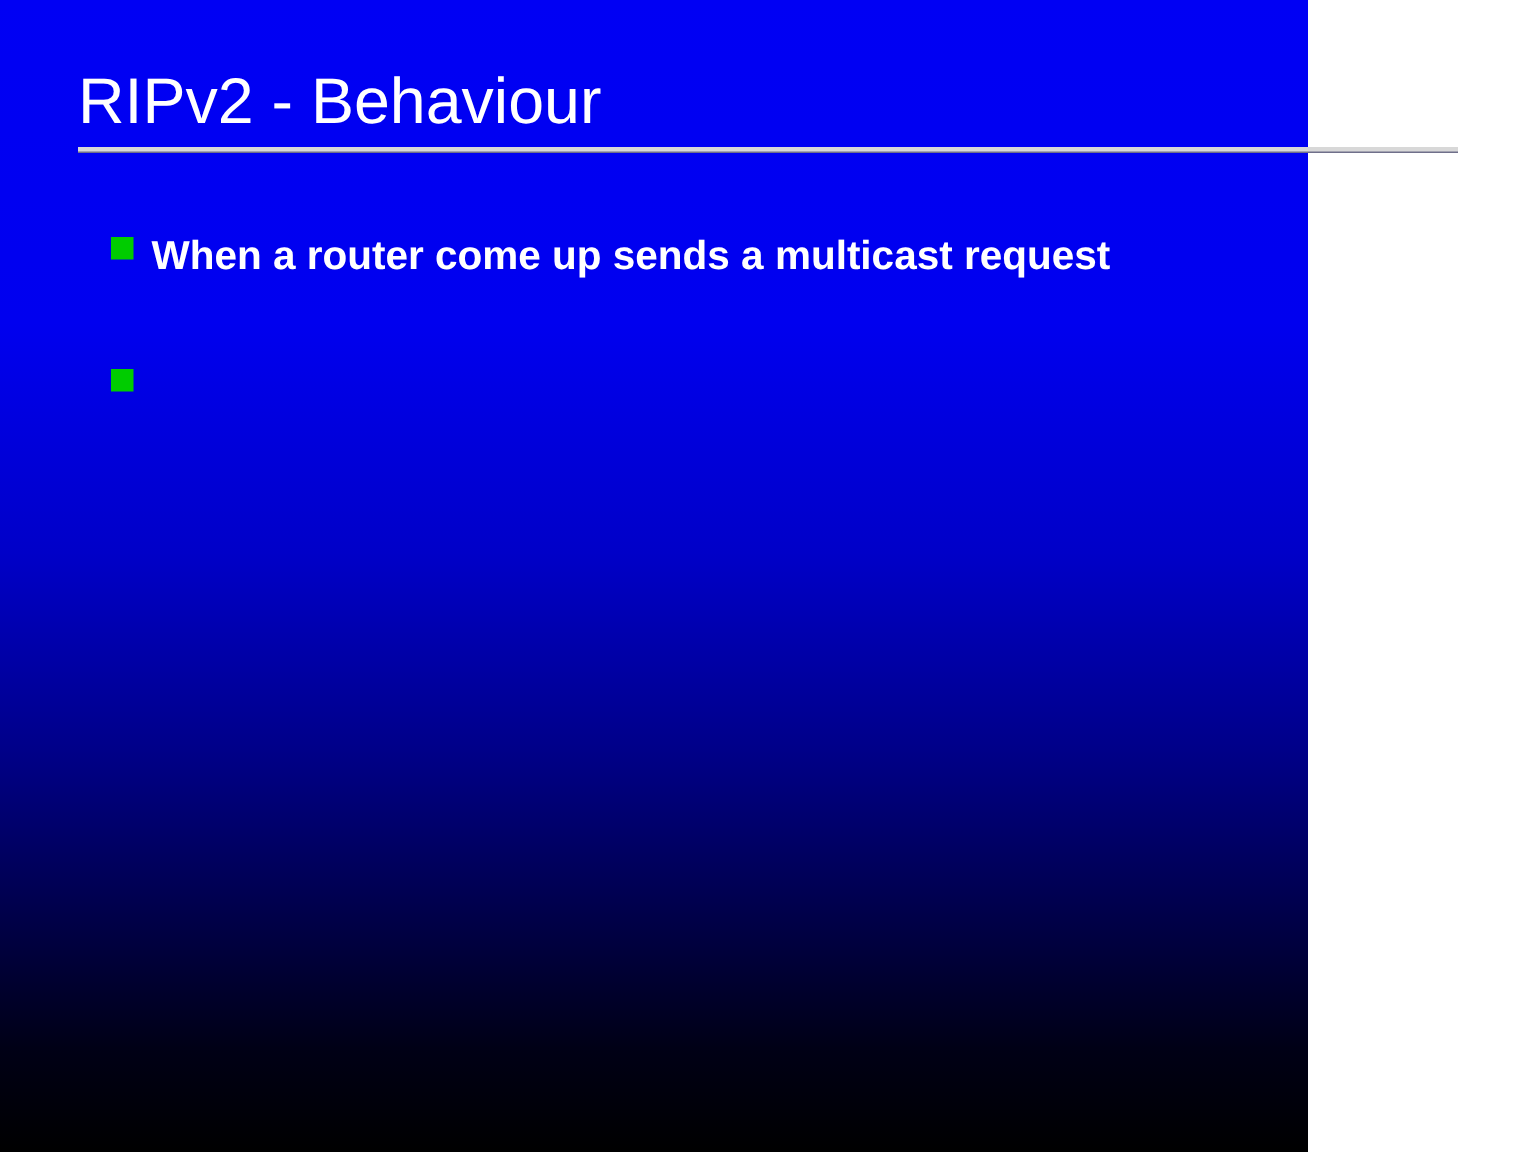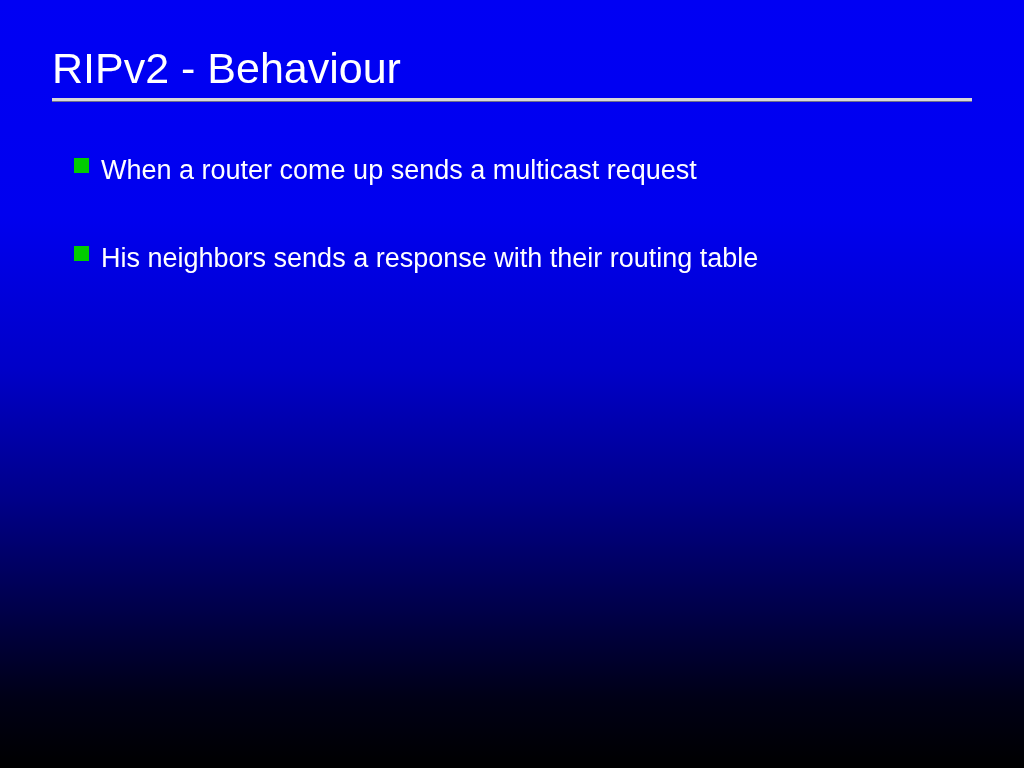--- a/index.html
+++ b/index.html
@@ -7,21 +7,21 @@
     padding: 0;
   }
   body {
     width: 1024px;
     height: 768px;
     overflow: hidden;
     font-family: "Liberation Sans", sans-serif;
   }
   .slide {
     position: relative;
-    width: 1024px;
+    width: 872px;
     height: 768px;
     background: linear-gradient(to bottom,
         #0000f4 0%,
         #0000ef 28%,
         #0000c8 48%,
         #000089 65%,
         #000047 80%,
         #000016 91%,
         #000000 100%);
     box-sizing: border-box;
@@ -46,20 +46,21 @@
     width: 920px;
     height: 3px;
     background: #d8d8d8;
     box-shadow: 0 1px 0 #6f6f8a;
   }
   .body-block {
     position: absolute;
     left: 74px;
     top: 146px;
     width: 880px;
+    font-weight: bold;
   }
   .bullet-row {
     display: flex;
     align-items: flex-start;
     margin-bottom: 40px;
   }
   .bullet-marker {
     flex: 0 0 auto;
     width: 15px;
     height: 15px;
@@ -87,19 +88,18 @@
 
   <div class="body-block">
 
     <div class="bullet-row">
       <span class="bullet-marker"></span>
       <span class="bullet-text">When a router come up sends a multicast request</span>
     </div>
 
     <div class="bullet-row">
       <span class="bullet-marker"></span>
-      <span class="bullet-text">His neighbors sends a response with their routing table</span>
     </div>
 
 
 
   </div>
 </div>
 
 </body></html>

